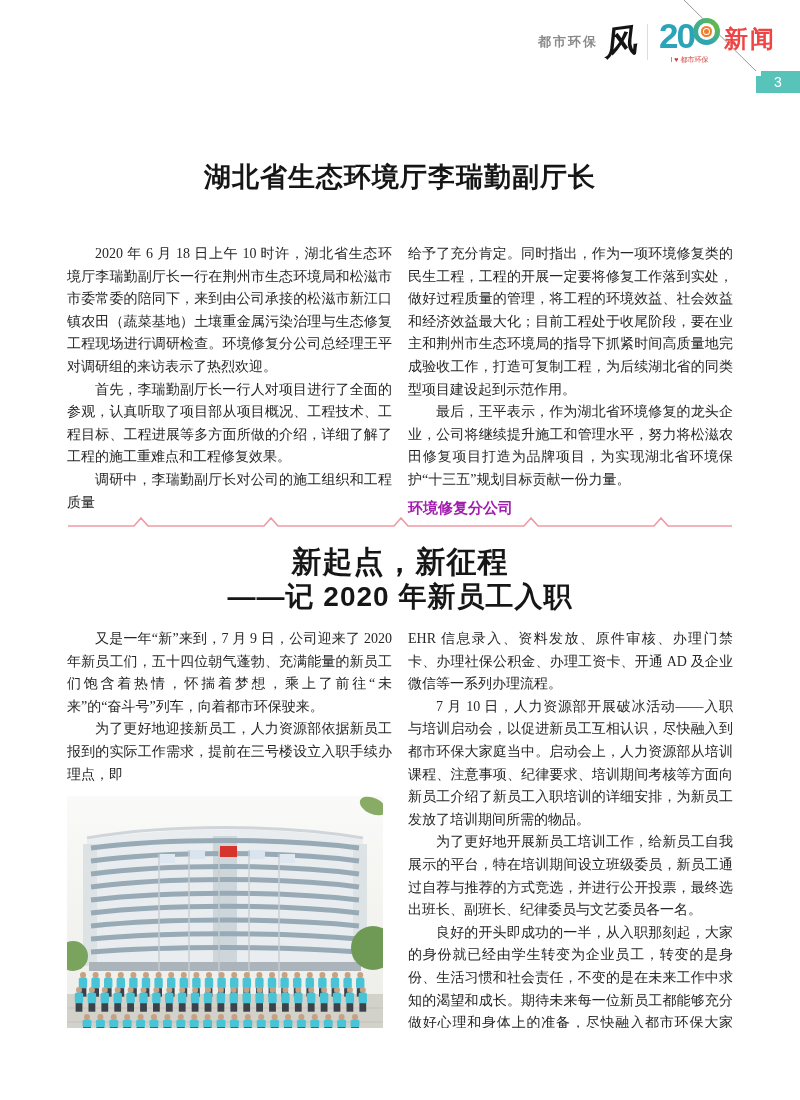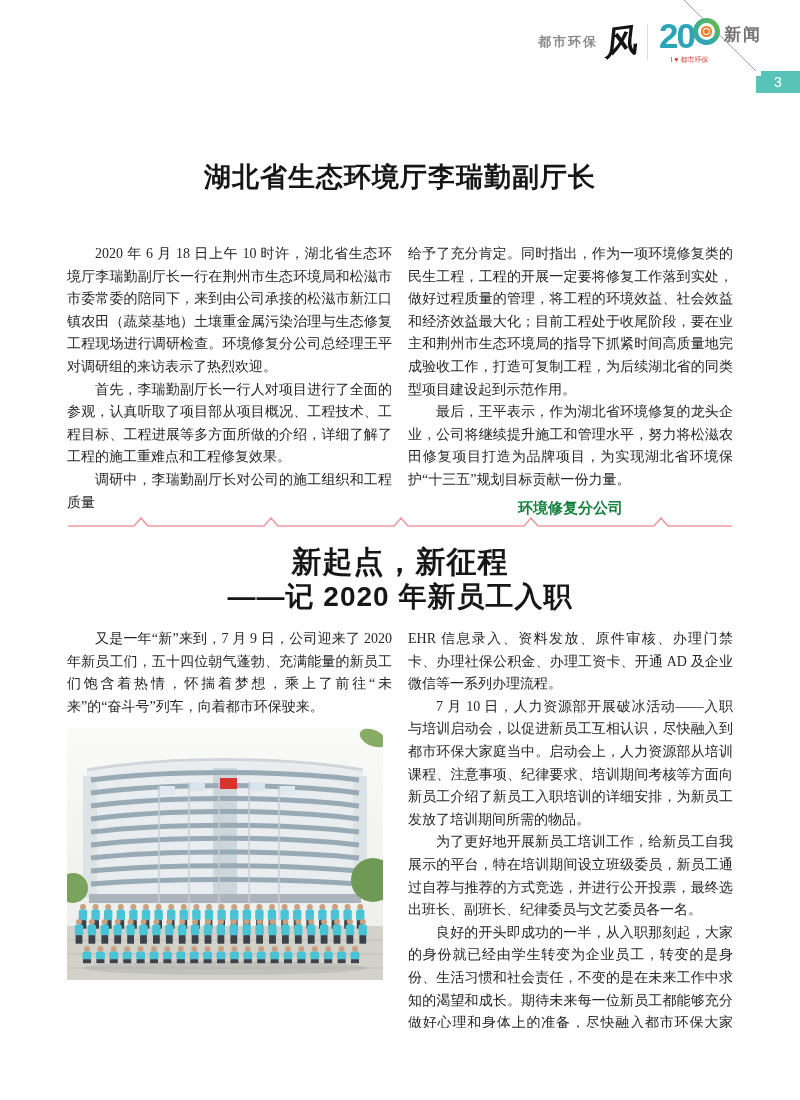--- a/index.html
+++ b/index.html
@@ -18,44 +18,44 @@
   .logo20-num{color:#2ba4b8;font-weight:bold;font-size:35px;line-height:1;
               font-family:"Liberation Sans",sans-serif;letter-spacing:-2px;}
   .logo20-ring{width:27px;height:27px;border-radius:50%;margin-left:-1px;position:relative;
                background:#2ba4b8;background:conic-gradient(from 180deg,#2ba4b8,#3fae8a,#63b94f,#2ba4b8);}
   .logo20-ring::before{content:'';position:absolute;inset:5px;border-radius:50%;background:#ffffff;}
   .logo20-ring::after{content:'';position:absolute;inset:8px;border-radius:50%;background:#ef7d2a;
                       box-shadow:inset 0 0 0 2px #ef7d2a, inset 0 0 0 3px #ffffff;}
   .logo-tagline{font-size:7px;color:#cf3a32;margin-top:2px;white-space:nowrap;
                 font-family:"Liberation Sans",sans-serif;}
   .diag-svg{position:absolute;top:0;left:0;width:800px;height:110px;}
-  .section-label{position:absolute;top:23px;left:724px;font-size:17px;font-weight:bold;
-                 color:#737373;letter-spacing:2px;font-family:"Liberation Sans",sans-serif;}
+  .section-label{position:absolute;top:23px;left:724px;font-size:24px;font-weight:bold;
+                 color:#ef4444;letter-spacing:2px;font-family:"Liberation Sans",sans-serif;}
   .page-num-box{position:absolute;top:71px;left:756px;width:44px;height:22px;background:#58c3b9;
                 color:#ffffff;text-align:center;line-height:22px;font-size:14px;
                 font-family:"Liberation Sans",sans-serif;}
   .page-num-box::before{content:'';position:absolute;top:0;left:0;width:5px;height:5px;background:#ffffff;}
 
   
   .a-title{position:absolute;left:0;width:800px;text-align:center;font-weight:bold;color:#161616;
            font-family:"Liberation Sans","DejaVu Sans",sans-serif;}
   #a1-title{top:156px;font-size:27px;line-height:43px;letter-spacing:1px;}
   #a2-title{top:546px;}
   #a2-title .t1{font-size:30px;line-height:32px;letter-spacing:1px;font-weight:bold;}
   #a2-title .t2{font-size:28px;line-height:38px;letter-spacing:1px;font-weight:bold;}
 
   
   .cols{position:absolute;left:67px;width:666px;display:flex;justify-content:space-between;}
   #a1-body{top:243px;}
   #a2-body{top:628px;}
   .col{width:325px;font-size:14px;line-height:22.6px;text-align:justify;color:#262626;}
   .col p{margin:0;text-indent:2em;}
   .col p.cont{text-indent:0;}
-  .signature{text-align:center;font-family:"Liberation Sans",sans-serif;font-weight:bold;
-             font-size:15px;margin-top:5px;color:#15803d;}
+  .signature{text-align:left;font-family:"Liberation Sans",sans-serif;font-weight:bold;
+             font-size:15px;margin-top:5px;color:#a21caf;}
 
   
   .divider{position:absolute;top:517px;left:68px;}
 
   
   .photo{margin-top:10px;width:316px;height:252px;display:block;}
 </style>
 </head>
 <body>
 
@@ -103,20 +103,21 @@
   </svg>
 
   <div class="a-title" id="a2-title">
     <div class="t1">新起点，新征程</div>
     <div class="t2">——记 2020 年新员工入职</div>
   </div>
 
   <div class="cols" id="a2-body">
     <div class="col">
       <p>又是一年“新”来到，7 月 9 日，公司迎来了 2020 年新员工们，五十四位朝气蓬勃、充满能量的新员工们饱含着热情，怀揣着梦想，乘上了前往“未来”的“奋斗号”列车，向着都市环保驶来。</p>
+      <p>为了更好地迎接新员工，人力资源部依据新员工报到的实际工作需求，提前在三号楼设立入职手续办理点，即</p>
 
       <svg class="photo" viewBox="0 0 316 252">
         <defs>
           <linearGradient id="sky" x1="0" y1="0" x2="0" y2="1">
             <stop offset="0" stop-color="#fafaf8"></stop>
               <stop offset="1" stop-color="#ebebe7"></stop>
           </linearGradient>
           <symbol id="p-stand" overflow="visible">
             <circle cx="0" cy="-17" r="3" fill="#c8a183"></circle>
             <rect x="-4.2" y="-14.5" width="8.4" height="11" rx="2" fill="#48c4d6"></rect>

